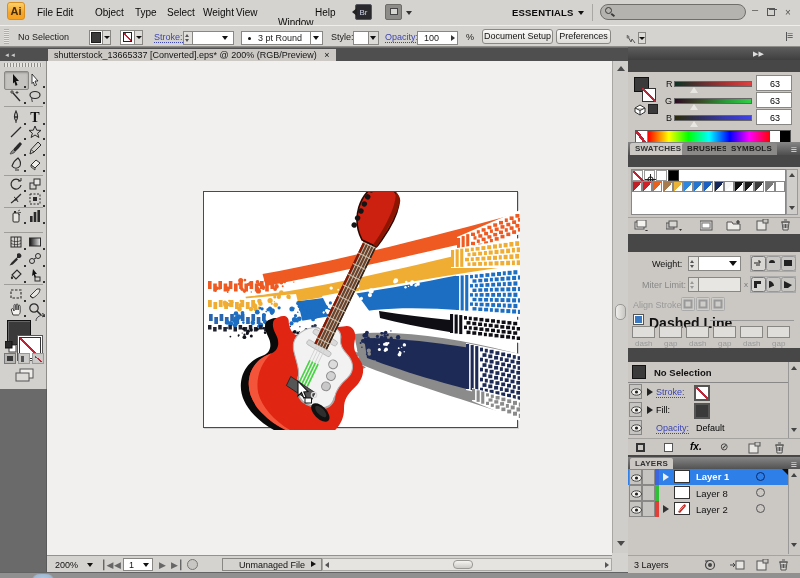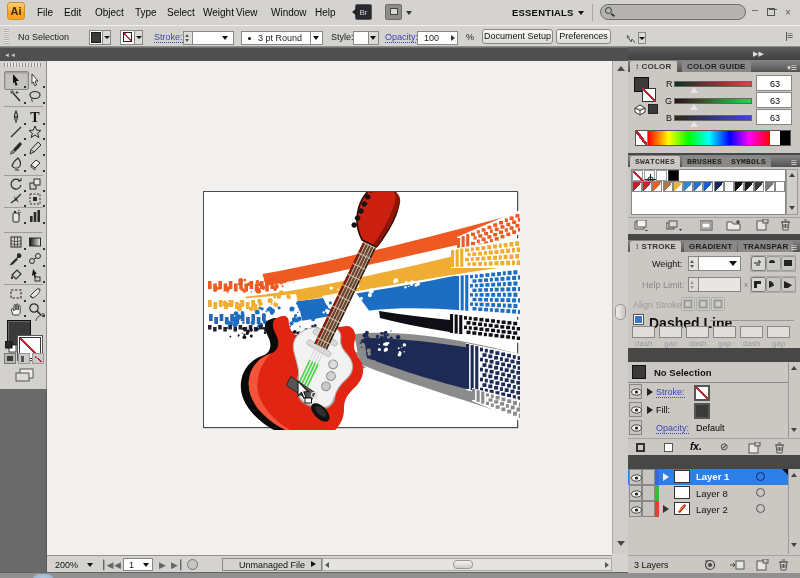--- a/index.html
+++ b/index.html
@@ -57,27 +57,27 @@
 .pmenuicon { position:absolute; right:3px; top:4px; color:#e8e8e8; font-size:7px; letter-spacing:0;}
 .eyebox { position:absolute; width:13px; height:15px; border:1px solid #8a8886; background:#c6c4c0;}
 .small { font-size:9px; }
 </style>
 </head>
 <body>
 
   <div id="menubar">
     <div class="ailogo">Ai</div>
     <span class="menu" style="left:37px;">File</span>
-    <span class="menu" style="left:64px;">Edit</span>
+    <span class="menu" style="left:56px;">Edit</span>
     <span class="menu" style="left:95px;">Object</span>
     <span class="menu" style="left:135px;">Type</span>
     <span class="menu" style="left:167px;">Select</span>
     <span class="menu" style="left:203px;">Weight</span>
     <span class="menu" style="left:236px;">View</span>
-    <span class="menu" style="left:271px;">Window</span>
+    <span class="menu" style="left:278px;margin-top:10px;">Window</span>
     <span class="menu" style="left:315px;">Help</span>
 
     <div class="abs" style="left:355px;top:4px;width:17px;height:16px;background:#2a2a2e;border:1px solid #55555c;border-radius:2px;color:#cfd3e8;font-size:8px;text-align:center;line-height:15px;">Br</div>
     <div class="abs" style="left:352px;top:8px;width:0;height:0;border-top:4px solid transparent;border-bottom:4px solid transparent;border-right:5px solid #222;"></div>
     <div class="abs" style="left:385px;top:4px;width:17px;height:16px;background:#8e8c88;border:1px solid #6e6c68;border-radius:2px;"></div>
     <div class="abs" style="left:390px;top:8px;width:8px;height:7px;background:#d8d6d2;border:1px solid #444;"></div>
     <div class="combo-arrow" style="left:406px;top:11px;border-top-color:#333;"></div>
     <span class="menu" style="left:512px;font-size:9.5px;font-weight:bold;letter-spacing:0.2px;">ESSENTIALS</span>
     <div class="combo-arrow" style="left:578px;top:11px;"></div>
     <div class="abs" style="left:592px;top:4px;width:1px;height:17px;background:#aaa8a4;"></div>
@@ -137,20 +137,21 @@
         <circle cx="3" cy="3" r="1.5" fill="#777"></circle>
       </svg>
     </div>
     <div class="whitebox" style="left:638px;top:6px;width:8px;height:12px;background:#dddbd7;"></div>
     <div class="combo-arrow" style="left:639px;top:11px;border-top-width:3px;"></div>
     <div class="abs" style="right:4px;top:6px;width:10px;height:9px;border-left:1px solid #555;border-bottom:0;font-size:7px;color:#444;">☰</div>
   </div>
 
   <div id="tabstrip">
     <div class="abs" style="left:4px;top:4px;width:8px;height:7px;color:#ccc;font-size:6px;line-height:7px;">◄◄</div>
+    <div class="doctab active" style="left:48px;">shutterstock_13665337 [Converted].eps* @ 200% (RGB/Preview) &nbsp;&nbsp;×</div>
   </div>
 
   <div id="toolbar">
     <div class="abs" style="left:4px;top:2px;width:38px;height:4px;background:repeating-linear-gradient(90deg,#8f8d89 0,#8f8d89 1px,#e6e4e0 1px,#e6e4e0 3px);"></div>
     <div id="toolicons">
       <div style="position:absolute;left:4px;top:10px;width:25px;height:19px;background:#c5c3bf;border:1px solid #8a8884;border-radius:2px;box-shadow:inset 0 1px 2px rgba(0,0,0,0.25);"></div>
       <div class="tool" style="left:9px;top:12px;">
         <svg width="14" height="14" viewBox="0 0 14 14">
           <path d="M4 1 L10 8 L7 8 L8.5 12 L6.5 12.7 L5.5 9 L4 10.5 Z" fill="#111"></path>
         </svg>
@@ -1162,25 +1163,20 @@
   <div id="bottomstrip">
     <div class="abs" style="left:28px;top:1px;width:30px;height:10px;border-radius:50%;background:radial-gradient(circle at 50% 100%,#bfd4e8 0%,#9fb8d0 60%,transparent 70%);"></div>
   </div>
 
   <div id="dock">
 
     <div class="abs" style="left:0;top:0;width:172px;height:13px;background:linear-gradient(180deg,#5e5e5e,#3f3f3f);color:#ddd;font-size:7px;line-height:13px;">
       <span style="position:absolute;left:125px;">▶▶</span>
     </div>
 
-    <div class="ptabrow" style="top:13px;">
-      <div class="ptab active" style="left:2px;">↕ COLOR</div>
-      <div class="ptab inactive" style="left:54px;">COLOR GUIDE</div>
-      <div class="pmenuicon">▾☰</div>
-    </div>
     <div class="pbody" style="top:25px;height:81px;">
 
       <div class="abs" style="left:6px;top:5px;width:15px;height:15px;background:#3a3a3a;border:1px solid #111;"></div>
       <div class="abs" style="left:14px;top:16px;width:14px;height:14px;background:#fff;border:1px solid #333;"></div>
       <div class="abs" style="left:14px;top:16px;width:14px;height:14px;background:linear-gradient(to top right,transparent 45%,#b5293a 45%,#b5293a 57%,transparent 57%);"></div>
       <svg class="abs" style="left:6px;top:32px;" width="12" height="12">
         <path d="M6 1 L11 4 L11 8 L6 11 L1 8 L1 4 Z M1 4 L6 6.5 L11 4 M6 6.5 L6 11" fill="#fff" stroke="#333" stroke-width="1"></path>
       </svg>
       <div class="abs" style="left:20px;top:32px;width:10px;height:10px;background:#3a3a3a;border:1px solid #222;"></div>
 
@@ -1202,21 +1198,21 @@
       <div class="whitebox" style="left:128px;top:37px;width:36px;height:16px;"></div>
       <span class="abs small" style="left:142px;top:41px;">63</span>
 
       <div class="abs" style="left:7px;top:58px;width:156px;height:16px;border:1px solid #555;background:#fff;"></div>
       <div class="abs" style="left:8px;top:59px;width:12px;height:14px;background:linear-gradient(to top right,#fff 42%,#c22233 42%,#c22233 58%,#fff 58%);border-right:1px solid #888;"></div>
       <div class="abs" style="left:20px;top:59px;width:122px;height:14px;background:linear-gradient(90deg,#ff0000,#ffff00 17%,#00ff00 33%,#00ffff 50%,#0000ff 67%,#ff00ff 83%,#ff0000);"></div>
       <div class="abs" style="left:142px;top:59px;width:10px;height:14px;background:#fff;"></div>
       <div class="abs" style="left:152px;top:59px;width:10px;height:14px;background:#000;"></div>
     </div>
 
-    <div class="ptabrow" style="top:108px;font-family:Liberation Mono, monospace;">
+    <div class="ptabrow" style="top:95px;">
       <div class="ptab active" style="left:2px;">SWATCHES</div>
       <div class="ptab inactive" style="left:54px;">BRUSHES</div>
       <div class="ptab inactive" style="left:98px;">SYMBOLS</div>
       <div class="pmenuicon">☰</div>
     </div>
     <div class="pbody" style="top:120px;height:67px;">
       <div class="abs" style="left:3px;top:2px;width:155px;height:46px;background:#fff;border:1px solid #888;"></div>
       <div id="swrow1" class="abs" style="left:4px;top:3px;">
         <div style="position:absolute;left:0;top:0;width:11px;height:11px;background:#fff;border:1px solid #999;">
           <div style="position:absolute;left:0;top:0;width:11px;height:11px;background:linear-gradient(to top right,transparent 45%,#c22233 45%,#c22233 57%,transparent 57%);"></div>
@@ -1272,43 +1268,37 @@
       <svg class="abs" style="left:128px;top:52px;" width="13" height="12">
         <rect x="1" y="2" width="9" height="9" fill="#e8e6e2" stroke="#555"></rect>
         <rect x="7" y="0" width="5" height="4" fill="#c8c6c2" stroke="#555"></rect>
       </svg>
       <svg class="abs" style="left:152px;top:52px;" width="11" height="12">
         <path d="M2 3 L9 3 L8 11 L3 11 Z" fill="#d8d6d2" stroke="#555"></path>
         <path d="M1 3 L10 3 M4 1 L7 1 M4 5 L4 9 M5.5 5 L5.5 9 M7 5 L7 9" stroke="#555" fill="none"></path>
       </svg>
     </div>
 
-    <div class="ptabrow" style="top:193px;">
-      <div class="ptab active" style="left:2px;">↕ STROKE</div>
-      <div class="ptab inactive" style="left:56px;">GRADIENT</div>
-      <div class="ptab inactive" style="left:110px;">TRANSPAR</div>
-      <div class="pmenuicon">☰</div>
-    </div>
     <div class="pbody" style="top:205px;height:96px;">
       <span class="abs small" style="left:24px;top:7px;color:#111;">Weight:</span>
       <div class="whitebox" style="left:60px;top:4px;width:11px;height:15px;background:#e4e2de;"></div>
       <div class="abs" style="left:62px;top:8px;width:0;height:0;border-left:2.5px solid transparent;border-right:2.5px solid transparent;border-bottom:3px solid #555;"></div>
       <div class="abs" style="left:62px;top:13px;width:0;height:0;border-left:2.5px solid transparent;border-right:2.5px solid transparent;border-top:3px solid #555;"></div>
       <div class="whitebox" style="left:70px;top:4px;width:43px;height:15px;"></div>
       <div class="combo-arrow" style="left:101px;top:9px;border-top-width:5px;border-left-width:4px;border-right-width:4px;"></div>
       <div class="abs" style="left:122px;top:3px;width:46px;height:17px;border:1px solid #aaa;background:#c4c2be;"></div>
       <svg class="abs" style="left:123px;top:4px;" width="45" height="15">
         <rect x="0.5" y="0.5" width="14" height="14" fill="#d8d6d2" stroke="#777" rx="2"></rect>
         <rect x="15.5" y="0.5" width="14" height="14" fill="#c8c6c2" stroke="#999" rx="2"></rect>
         <rect x="30.5" y="0.5" width="14" height="14" fill="#c8c6c2" stroke="#999" rx="2"></rect>
         <path d="M3 7 h6 v-2 h-2 m2 4 h-4" stroke="#222" fill="none"></path>
         <path d="M18 7 a3 3 0 1 1 6 0 z" fill="#222"></path>
         <path d="M33 4 h8 v6 h-8 z" fill="#222"></path>
       </svg>
-      <span class="abs small" style="left:14px;top:28px;color:#888;">Help Limit:</span>
+      <span class="abs small" style="left:14px;top:28px;color:#888;">Miter Limit:</span>
       <div class="whitebox" style="left:60px;top:25px;width:11px;height:15px;background:#dddbd7;"></div>
       <div class="abs" style="left:62px;top:29px;width:0;height:0;border-left:2.5px solid transparent;border-right:2.5px solid transparent;border-bottom:3px solid #999;"></div>
       <div class="abs" style="left:62px;top:34px;width:0;height:0;border-left:2.5px solid transparent;border-right:2.5px solid transparent;border-top:3px solid #999;"></div>
       <div class="whitebox" style="left:70px;top:25px;width:43px;height:15px;background:#e8e6e2;"></div>
       <span class="abs" style="left:116px;top:28px;font-size:8px;color:#777;">x</span>
       <div class="abs" style="left:122px;top:24px;width:46px;height:17px;border:1px solid #aaa;background:#c4c2be;"></div>
       <svg class="abs" style="left:123px;top:25px;" width="45" height="15">
         <rect x="0.5" y="0.5" width="14" height="14" fill="#d8d6d2" stroke="#777" rx="2"></rect>
         <rect x="15.5" y="0.5" width="14" height="14" fill="#c8c6c2" stroke="#999" rx="2"></rect>
         <rect x="30.5" y="0.5" width="14" height="14" fill="#c8c6c2" stroke="#999" rx="2"></rect>
@@ -1389,20 +1379,24 @@
       <svg class="abs" style="left:120px;top:80px;" width="13" height="12">
         <rect x="1" y="2" width="9" height="9" fill="#e8e6e2" stroke="#555"></rect>
         <rect x="7" y="0" width="5" height="4" fill="#c8c6c2" stroke="#555"></rect>
       </svg>
       <svg class="abs" style="left:146px;top:80px;" width="11" height="12">
         <path d="M2 3 L9 3 L8 11 L3 11 Z" fill="#d8d6d2" stroke="#555"></path>
         <path d="M1 3 L10 3 M4 1 L7 1 M4 5 L4 9 M5.5 5 L5.5 9 M7 5 L7 9" stroke="#555" fill="none"></path>
       </svg>
     </div>
 
+    <div class="ptabrow" style="top:410px;">
+      <div class="ptab active" style="left:2px;">LAYERS</div>
+      <div class="pmenuicon">☰</div>
+    </div>
     <div class="pbody" style="top:422px;height:104px;">
 
       <div class="abs" style="left:0;top:0;width:160px;height:16px;background:#2e7fe8;"></div>
       <div class="abs" style="left:154px;top:0;width:0;height:0;border-left:6px solid transparent;border-top:6px solid #111;margin-left:0px;"></div>
       <div class="eyebox" style="left:1px;top:0px;height:16px;background:#c6c4c0;"></div>
       <svg class="abs" style="left:3px;top:5px;" width="11" height="8">
         <ellipse cx="5.5" cy="4" rx="5" ry="3.2" fill="#f5f3ef" stroke="#444"></ellipse>
         <circle cx="5.5" cy="4" r="1.6" fill="#222"></circle>
       </svg>
       <div class="eyebox" style="left:14px;top:0px;height:16px;"></div>

